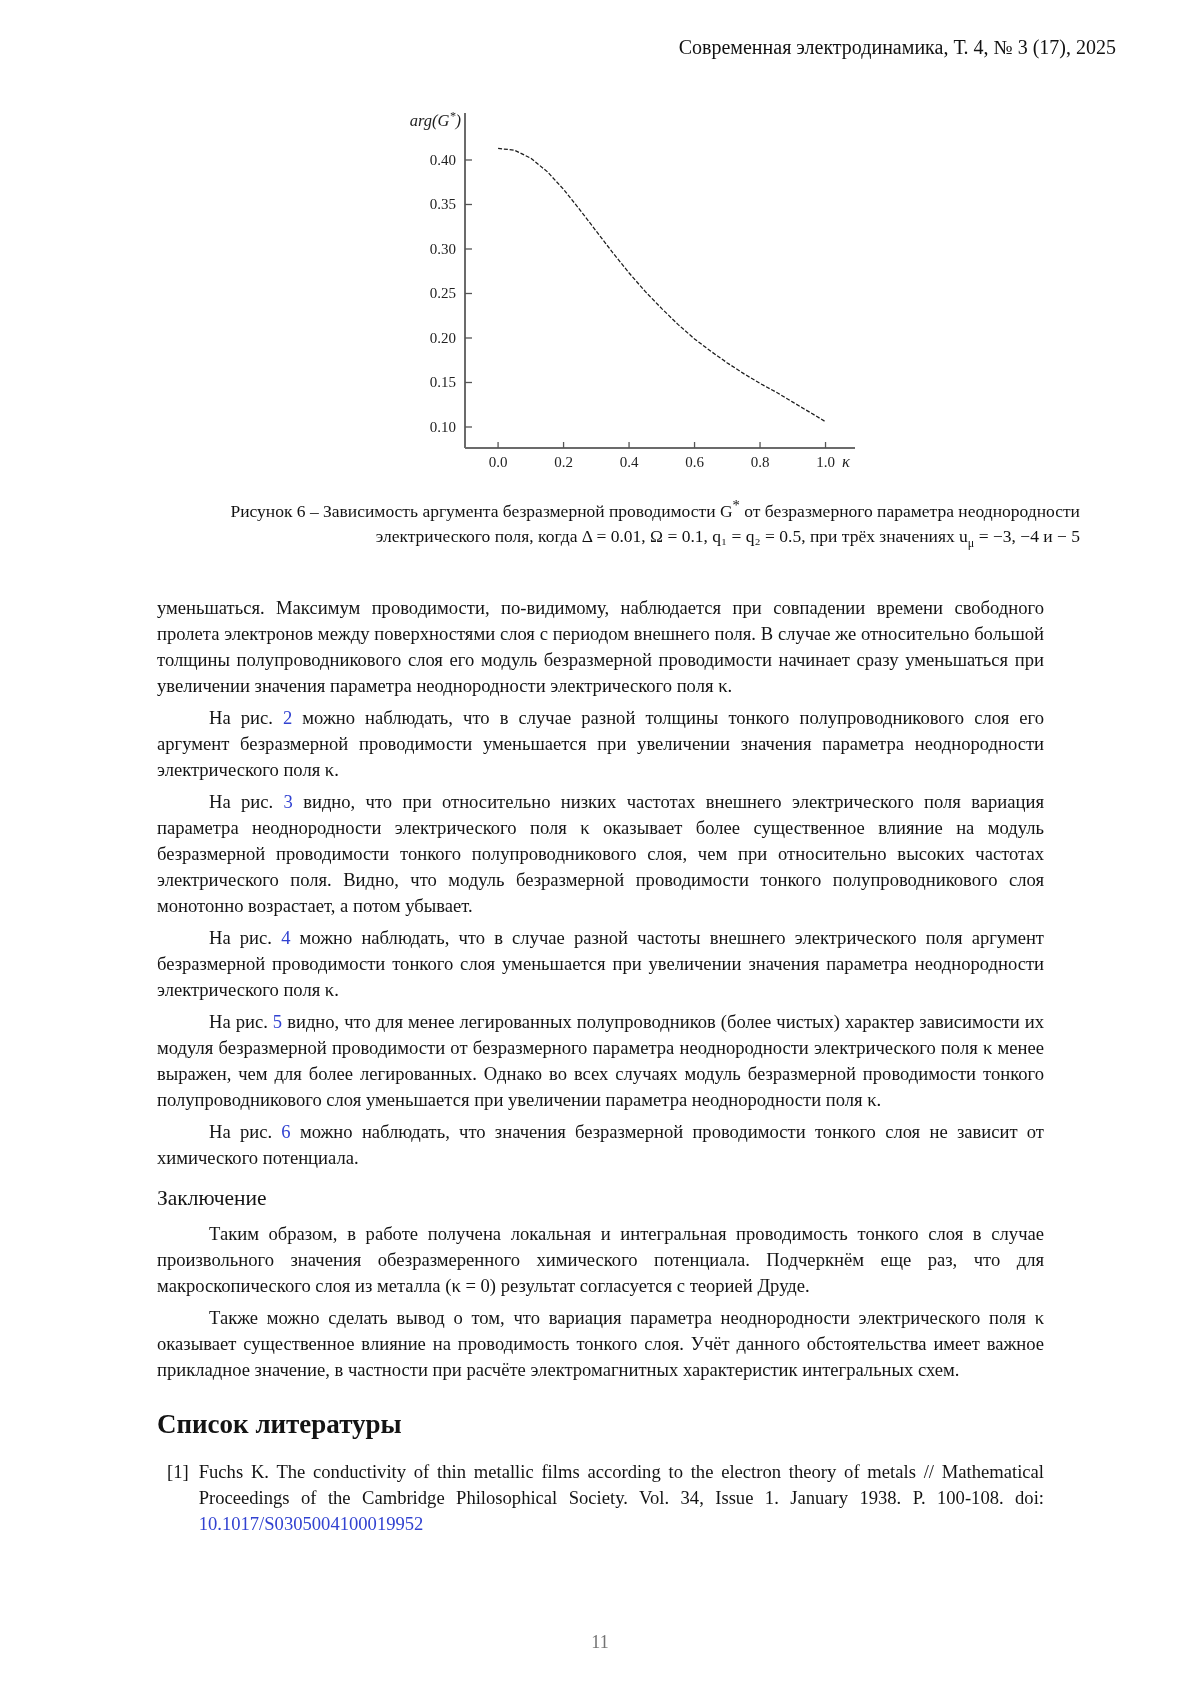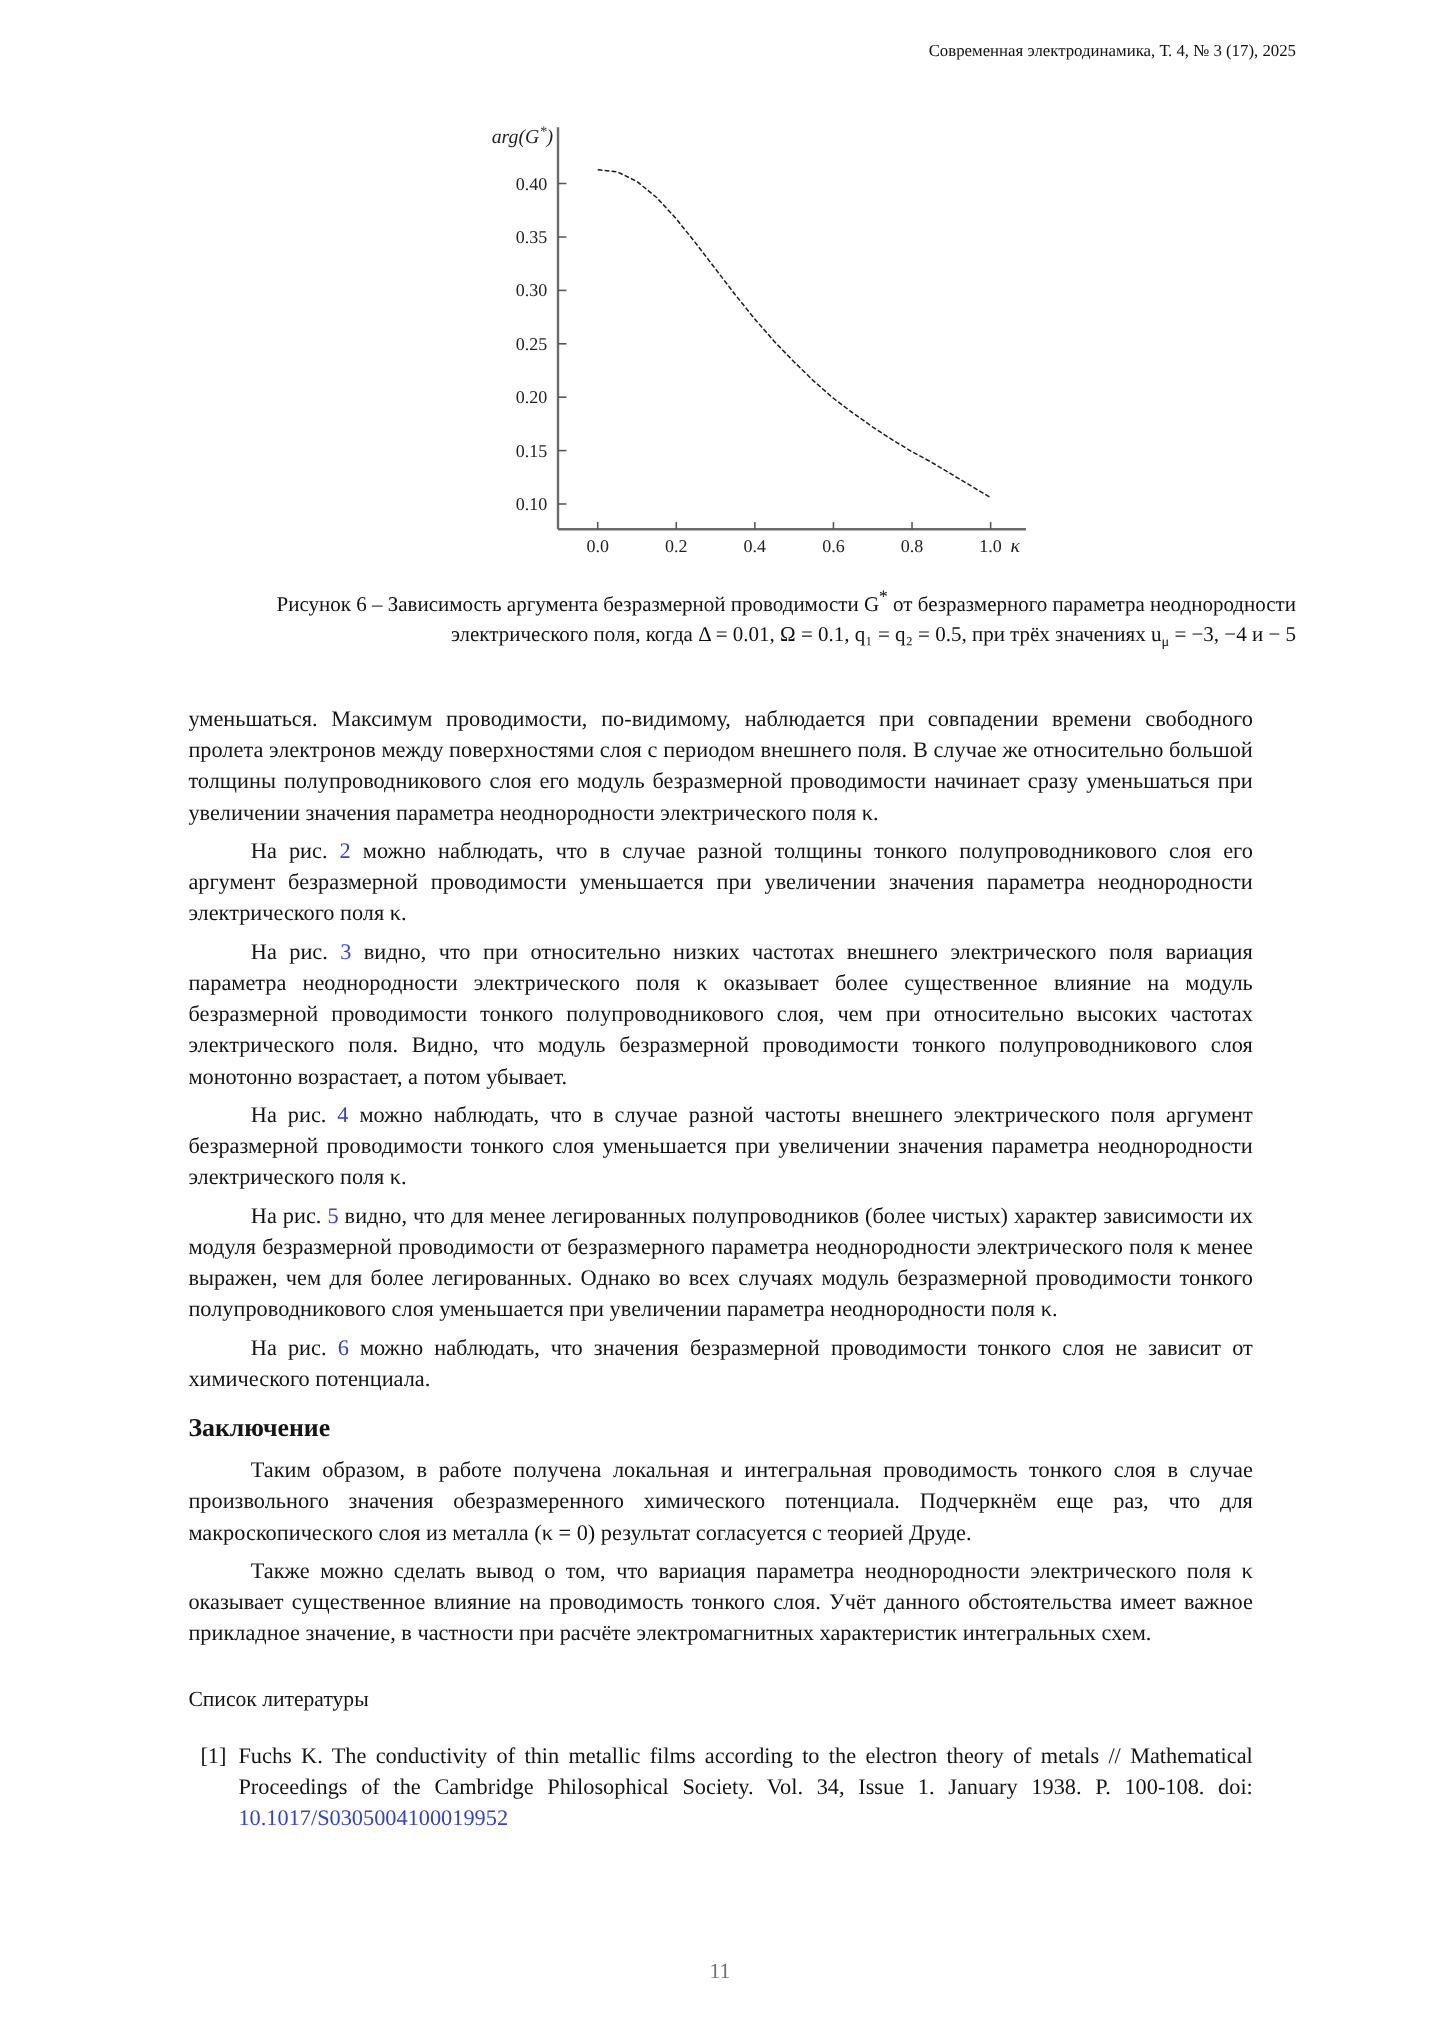--- a/index.html
+++ b/index.html
@@ -7,23 +7,23 @@
     position:relative;
     width:1200px;height:1697px;
     margin:0 auto;
     background:#ffffff;
     font-family:"Liberation Serif", serif;
     color:#141414;
     overflow:hidden;
   }
   .journal-header{
     padding-top:36px;
-    padding-right:120px;
+    padding-right:84px;
     text-align:right;
-    font-size:14px;
+    font-size:20px;
     color:#111;
   }
   .figure-block{margin:0;padding:0;}
   .chart-wrap{
     margin-top:44px;
     margin-left:358px;
     width:512px;height:378px;
   }
   .chart-wrap svg{display:block;}
   .tick{
@@ -56,28 +56,28 @@
     text-indent:52px;
   }
   .body-col p.noindent{text-indent:0;}
   a.figref, a.doi-link{
     color:#3142d1;
     text-decoration:none;
     cursor:pointer;
   }
   h2.conclusion{
     font-size:21.5px;
-    font-weight:bold;
+    font-weight:normal;
     margin:14px 0 10px 0;
     text-align:left;
     text-indent:0;
   }
   h1.references{
-    font-size:18px;
-    font-weight:normal;
+    font-size:27px;
+    font-weight:bold;
     margin:28px 0 22px 0;
     text-align:left;
   }
   .ref-item{
     display:flex;
     align-items:flex-start;
     padding-left:10px;
   }
   .ref-label{
     flex:0 0 auto;

